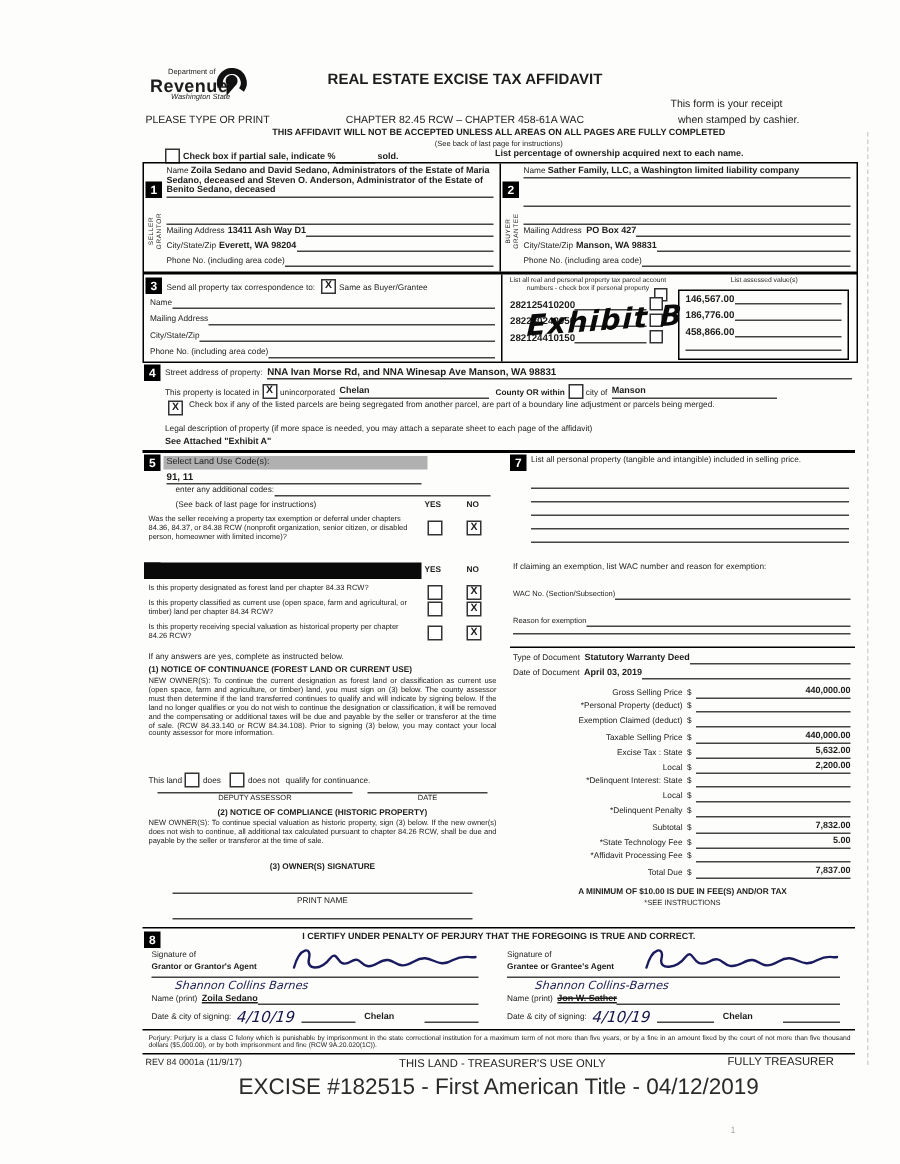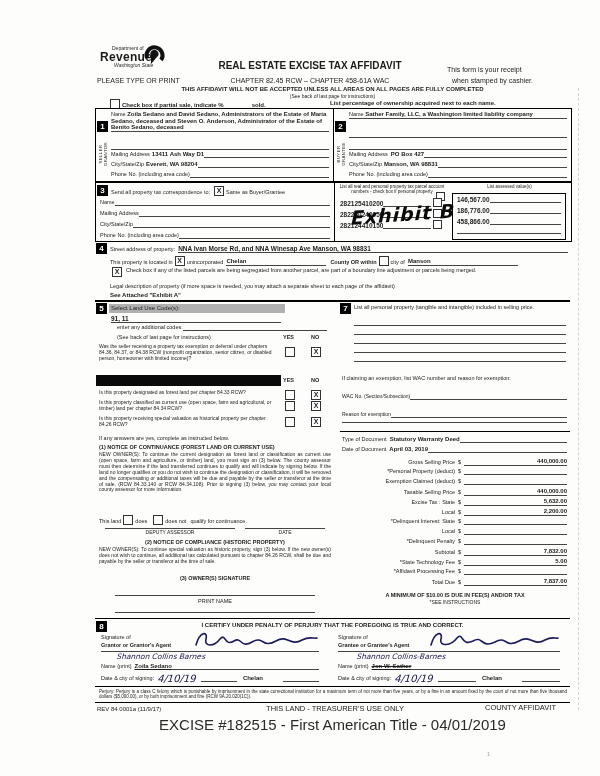--- a/index.html
+++ b/index.html
@@ -37,21 +37,21 @@
 
 <div class="abs" style="left:100px;top:46px;width:90px;">
   <div class="f5" style="padding-left:12px;">Department of</div>
   <div style="font-size:12px;font-weight:bold;line-height:11px;letter-spacing:.3px;">Revenue</div>
   <div class="f5 i" style="padding-left:14px;">Washington State</div>
 </div>
 <svg class="abs" style="left:143px;top:44px;" width="24" height="22" viewBox="0 0 24 22">
   <path d="M4 14 A8 8 0 1 1 18 16" stroke="#111" stroke-width="4" fill="none"></path>
   <path d="M8 12 A4 4 0 1 1 14 13 L8 20 Z" fill="#111"></path>
 </svg>
-<div class="abs b c" style="left:160px;top:60px;width:300px;font-size:10px;">REAL ESTATE EXCISE TAX AFFIDAVIT</div>
+<div class="abs b c" style="left:160px;top:48px;width:300px;font-size:10px;">REAL ESTATE EXCISE TAX AFFIDAVIT</div>
 <div class="abs f7" style="left:447px;top:66px;width:130px;">This form is your receipt</div>
 <div class="abs f7" style="left:452px;top:77px;width:130px;">when stamped by cashier.</div>
 <div class="abs f7" style="left:97px;top:77px;">PLEASE TYPE OR PRINT</div>
 <div class="abs f7 c" style="left:190px;top:77px;width:240px;">CHAPTER 82.45 RCW – CHAPTER 458-61A WAC</div>
 <div class="abs b f6 c" style="left:95px;top:86px;width:475px;">THIS AFFIDAVIT WILL NOT BE ACCEPTED UNLESS ALL AREAS ON ALL PAGES ARE FULLY COMPLETED</div>
 <div class="abs f5 c" style="left:95px;top:94px;width:475px;">(See back of last page for instructions)</div>
 <div class="abs r b f6" style="left:108px;top:99px;">
   <span class="cb"></span>
   <span>Check box if partial sale, indicate %</span>
   <span class="ul" style="width:26px;display:inline-block;"></span>
@@ -427,17 +427,17 @@
     <span class="u"></span>
     <span class="b" style="margin:0 20px 0 6px;font-size:6px;">Chelan</span>
     <span class="u"></span>
   </div>
 
   <div class="abs" style="left:0;top:67px;width:475px;border-top:1.5px solid #000;"></div>
   <div class="abs f45" style="left:4px;top:70px;width:468px;text-align:justify;">Perjury:  Perjury is a class C felony which is punishable by imprisonment in the state correctional institution for a maximum term of not more than five years, or by a fine in an amount fixed by the court of not more than five thousand dollars ($5,000.00), or by both imprisonment and fine (RCW 9A.20.020(1C)).</div>
   <div class="abs" style="left:0;top:83px;width:475px;border-top:1px solid #000;"></div>
   <div class="abs f6" style="left:2px;top:87px;">REV 84 0001a (11/9/17)</div>
   <div class="abs f7 c" style="left:120px;top:86px;width:240px;font-size:7.5px;">THIS LAND - TREASURER'S USE ONLY</div>
-  <div class="abs f7" style="left:390px;top:85px;font-size:7.5px;">COUNTY AFFIDAVIT</div>
-</div>
-
-<div class="abs c" style="left:95px;top:716px;width:475px;font-size:15px;color:#2a2a2a;font-family:'Liberation Sans',sans-serif;">EXCISE #182515 - First American Title - 04/01/2019</div>
+  <div class="abs f7" style="left:390px;top:85px;font-size:7.5px;">FULLY TREASURER</div>
+</div>
+
+<div class="abs c" style="left:95px;top:716px;width:475px;font-size:15px;color:#2a2a2a;font-family:'Liberation Sans',sans-serif;">EXCISE #182515 - First American Title - 04/12/2019</div>
 <div class="abs" style="left:487px;top:751px;font-size:6px;color:#aaa;">1</div>
 
 </body></html>

